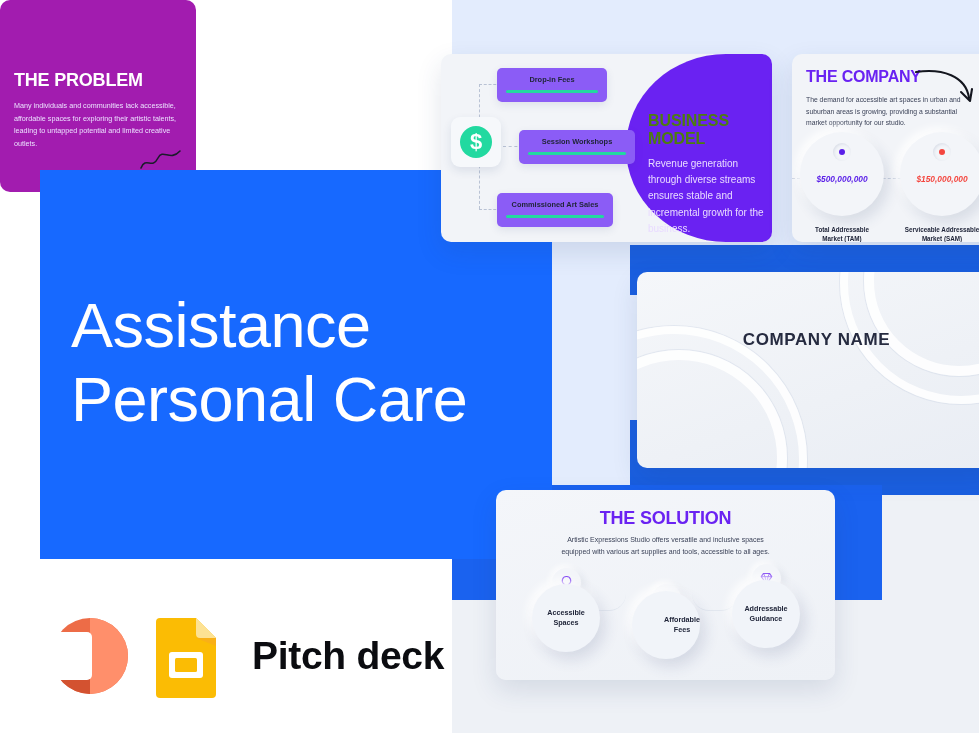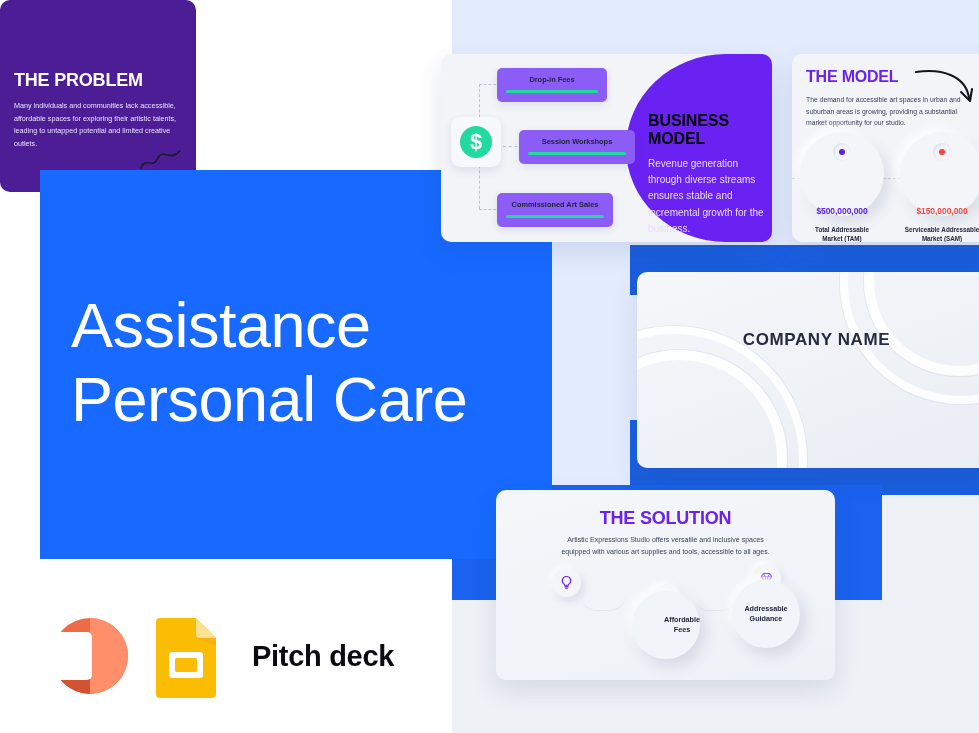--- a/index.html
+++ b/index.html
@@ -90,21 +90,21 @@
   }
 
   
   .bottom-bar {
     position: absolute; left: 36px; top: 610px;
     display: flex; align-items: center; gap: 22px;
   }
   .ppt-icon { position: relative; width: 96px; height: 92px; flex:none; }
   .slides-icon { position: relative; width: 66px; height: 84px; flex:none; }
   .bottom-label {
-    font-size: 29px; font-weight: 700; color: #0b0c10;
+    font-size: 39px; font-weight: 700; color: #0b0c10;
     letter-spacing: -0.3px; margin-left: 10px;
   }
 
   
   .slide {
     position: absolute;
     background: #f2f4f8;
     border-radius: 10px;
     box-shadow: 0 10px 26px rgba(40,60,110,0.13);
     overflow: hidden;
@@ -113,21 +113,21 @@
   
   .slide-bm { left: 441px; top: 54px; width: 331px; height: 188px; }
   .bm-purple {
     position: absolute; right: 0; top: 0; width: 146px; height: 188px;
     background: #6a22f2;
     border-top-left-radius: 100px 94px;
     border-bottom-left-radius: 100px 94px;
   }
   .bm-title {
     position: absolute; left: 207px; top: 58px; width: 120px;
-    color: #000000; font-size: 16px; font-weight: 700; line-height: 1.14;
+    color: #4d7c0f; font-size: 16px; font-weight: 700; line-height: 1.14;
     letter-spacing: -0.1px;
   }
   .bm-body {
     position: absolute; left: 207px; top: 102px; width: 120px;
     color: #e9dbff; font-size: 10px; line-height: 1.62;
   }
   .bm-chip {
     position: absolute;
     background: #8b5cf6; border-radius: 5px;
     box-shadow: 0 3px 8px rgba(40,60,110,0.10);
@@ -173,22 +173,22 @@
   }
   .mk-circles {
     position: absolute; left: 6px; top: 78px;
     display: flex; gap: 12px;
   }
   .mk-item { width: 88px; text-align: center; position: relative; }
   .mk-disc {
     width: 84px; height: 84px; border-radius: 50%;
     background: #f3f5f9;
     box-shadow: 5px 7px 14px rgba(40,60,110,0.13), -4px -4px 10px #ffffff;
-    display:flex; align-items:flex-end; justify-content:center;
-    position: relative; margin: 0 auto;
+    display:flex; align-items:center; justify-content:center;
+    position: relative; margin: 0 auto; font-style: italic;
   }
   .mk-dot-hold {
     position:absolute; left:50%; top:11px; transform:translateX(-50%);
     width: 18px; height: 18px; border-radius: 50%;
     background:#f3f5f9;
     box-shadow: inset 1px 1px 3px rgba(40,60,110,0.13);
     display:flex; align-items:center; justify-content:center;
   }
   .mk-dot { width: 6px; height: 6px; border-radius: 50%; }
   .mk-val { font-size: 8.4px; font-weight: 700; margin-top: 10px; }
@@ -256,21 +256,21 @@
   }
   .so-link {
     position:absolute; height: 16px; width: 46px;
     border-bottom: 1.4px solid #e2e7ef;
     border-radius: 0 0 26px 26px;
   }
 
   
   .slide-problem {
     left: 852px; top: 492px; width: 196px; height: 192px;
-    background: #4c1d95;
+    background: #a21caf;
     border-radius: 10px;
   }
   .pr-title {
     position: absolute; left: 14px; top: 70px;
     font-size: 18px; font-weight: 700; color:#fff; letter-spacing: -0.2px;
     white-space: nowrap;
   }
   .pr-body {
     position: absolute; left: 14px; top: 100px; width: 178px;
     font-size: 7.2px; line-height: 1.76; color: #ece2ff;
@@ -344,21 +344,21 @@
     <div class="bm-chip bm-chip-2">
       <div class="chip-label">Session Workshops</div>
       <div class="chip-rule"></div>
     </div>
 
     <div class="bm-title">BUSINESS MODEL</div>
     <div class="bm-body">Revenue generation through diverse streams ensures stable and incremental growth for the business.</div>
   </div>
 
   <div class="slide slide-market">
-    <div class="mk-title">THE MODEL</div>
+    <div class="mk-title">THE COMPANY</div>
     <svg class="mk-arrow" width="62" height="42" viewBox="0 0 62 42" aria-hidden="true">
       <path d="M2 6 C28 2, 52 10, 55 32" stroke="#14161f" stroke-width="2.1" fill="none" stroke-linecap="round"></path>
       <path d="M47 26 L56 35 L58 23" stroke="#14161f" stroke-width="2.1" fill="none" stroke-linecap="round" stroke-linejoin="round"></path>
     </svg>
     <div class="mk-body">The demand for accessible art spaces in urban and suburban areas is growing, providing a substantial market opportunity for our studio.</div>
     <div class="mk-dash-row"></div>
 
     <div class="mk-circles">
       <div class="mk-item">
         <div class="mk-disc">
@@ -403,20 +403,26 @@
 
     <div class="so-link" style="left:84px; top:104px;"></div>
     <div class="so-link" style="left:196px; top:104px;"></div>
 
     <div class="so-badge" style="left:56px; top:78px;">
       <svg width="15" height="15" viewBox="0 0 20 20" aria-hidden="true">
         <path d="M10 2 a5.5 5.5 0 0 1 3.4 9.9 c-.6.5-.9 1-.9 1.7 h-5 c0-.7-.3-1.2-.9-1.7 A5.5 5.5 0 0 1 10 2z" stroke="#6a22f2" stroke-width="1.5" fill="none"></path>
         <path d="M8 15.5 h4 M8.7 17.6 h2.6" stroke="#6a22f2" stroke-width="1.5" stroke-linecap="round"></path>
       </svg>
     </div>
+    <div class="so-node" style="left:36px; top:94px;">
+      <span>
+        <span>Accessible</span><br>
+        <span>Spaces</span>
+      </span>
+    </div>
 
     <div class="so-badge" style="left:156px; top:94px;">
       <svg width="15" height="15" viewBox="0 0 20 20" aria-hidden="true">
         <circle cx="10" cy="10" r="7.6" stroke="#6a22f2" stroke-width="1.5" fill="none"></circle>
         <circle cx="10" cy="10" r="3.2" stroke="#6a22f2" stroke-width="1.5" fill="none"></circle>
         <path d="M4.8 4.8 L8 8 M15.2 15.2 L12 12" stroke="#6a22f2" stroke-width="1.5" stroke-linecap="round"></path>
       </svg>
     </div>
     <div class="so-node" style="left:136px; top:101px;justify-content:flex-end;">
       <span>

